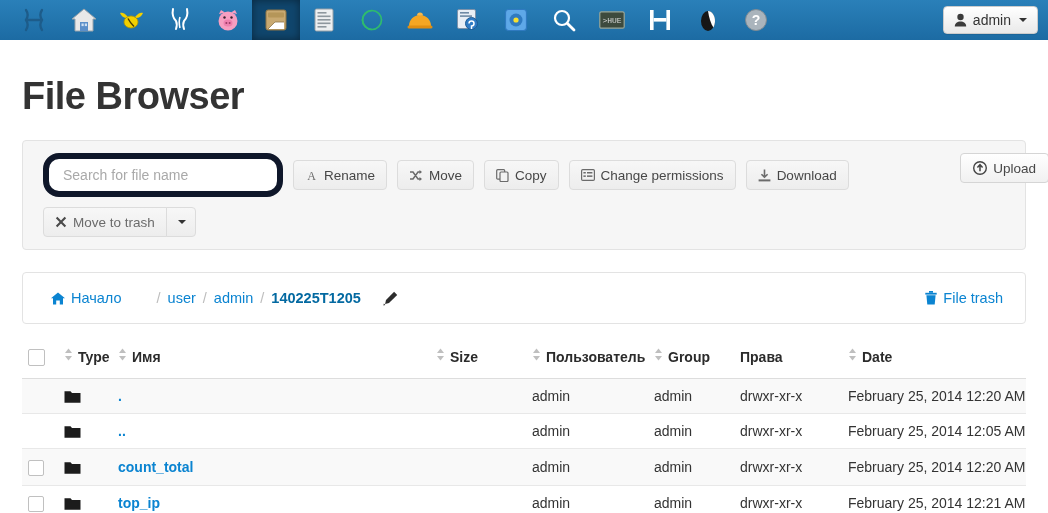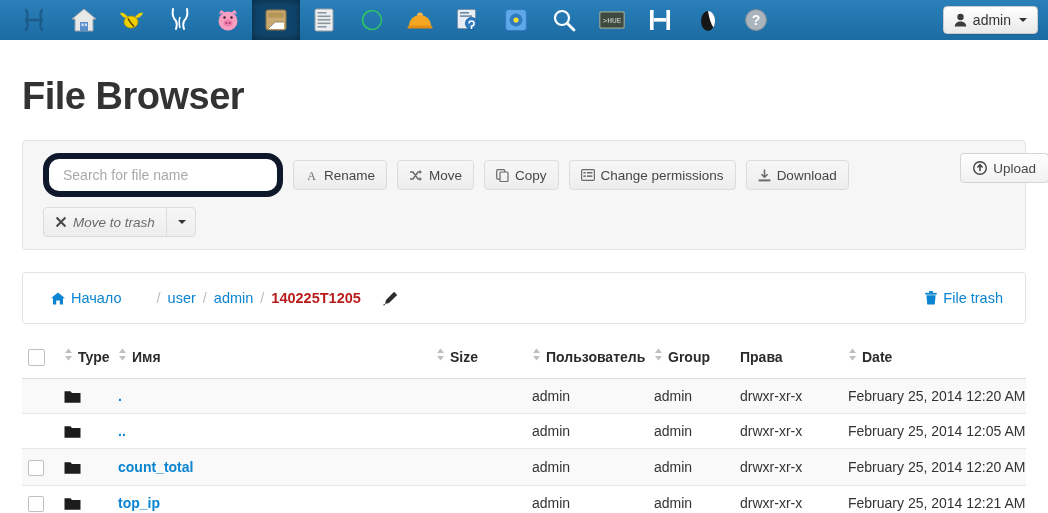--- a/index.html
+++ b/index.html
@@ -122,21 +122,21 @@
     color: #474747;
     background: linear-gradient(to bottom, #f7f7f7 0%, #ededed 100%);
     border: 1px solid #dcdcdc;
     border-radius: 4px;
     cursor: pointer;
     white-space: nowrap;
     font-family: "Liberation Sans", sans-serif;
   }
   .btn.disabled { color: #6b6b6b; }
   .btn-group { display: inline-flex; }
-  .btn-group .btn:first-child { border-radius: 4px 0 0 4px; font-style: italic; }
+  .btn-group .btn:first-child { border-radius: 4px 0 0 4px; }
   .btn-group .btn.caret-btn {
     border-radius: 0 4px 4px 0;
     border-left: 1px solid #dcdcdc;
     padding: 0 9px;
     margin-left: -1px;
   }
   .trash-row { margin-top: 10px; }
 
   .upload-btn {
     position: absolute;
@@ -179,21 +179,21 @@
     align-items: center;
     gap: 6px;
     margin-right: 28px;
   }
   .crumb-sep {
     color: #bdbdbd;
     font-size: 14.5px;
     margin: 0 7px;
   }
   .crumb-current {
-    color: #b91c1c;
+    color: #0369a1;
     font-weight: bold;
     font-size: 14.5px;
   }
   .edit-pencil {
     margin-left: 22px;
     cursor: pointer;
     display: inline-flex;
     align-items: center;
   }
   .view-trash {

